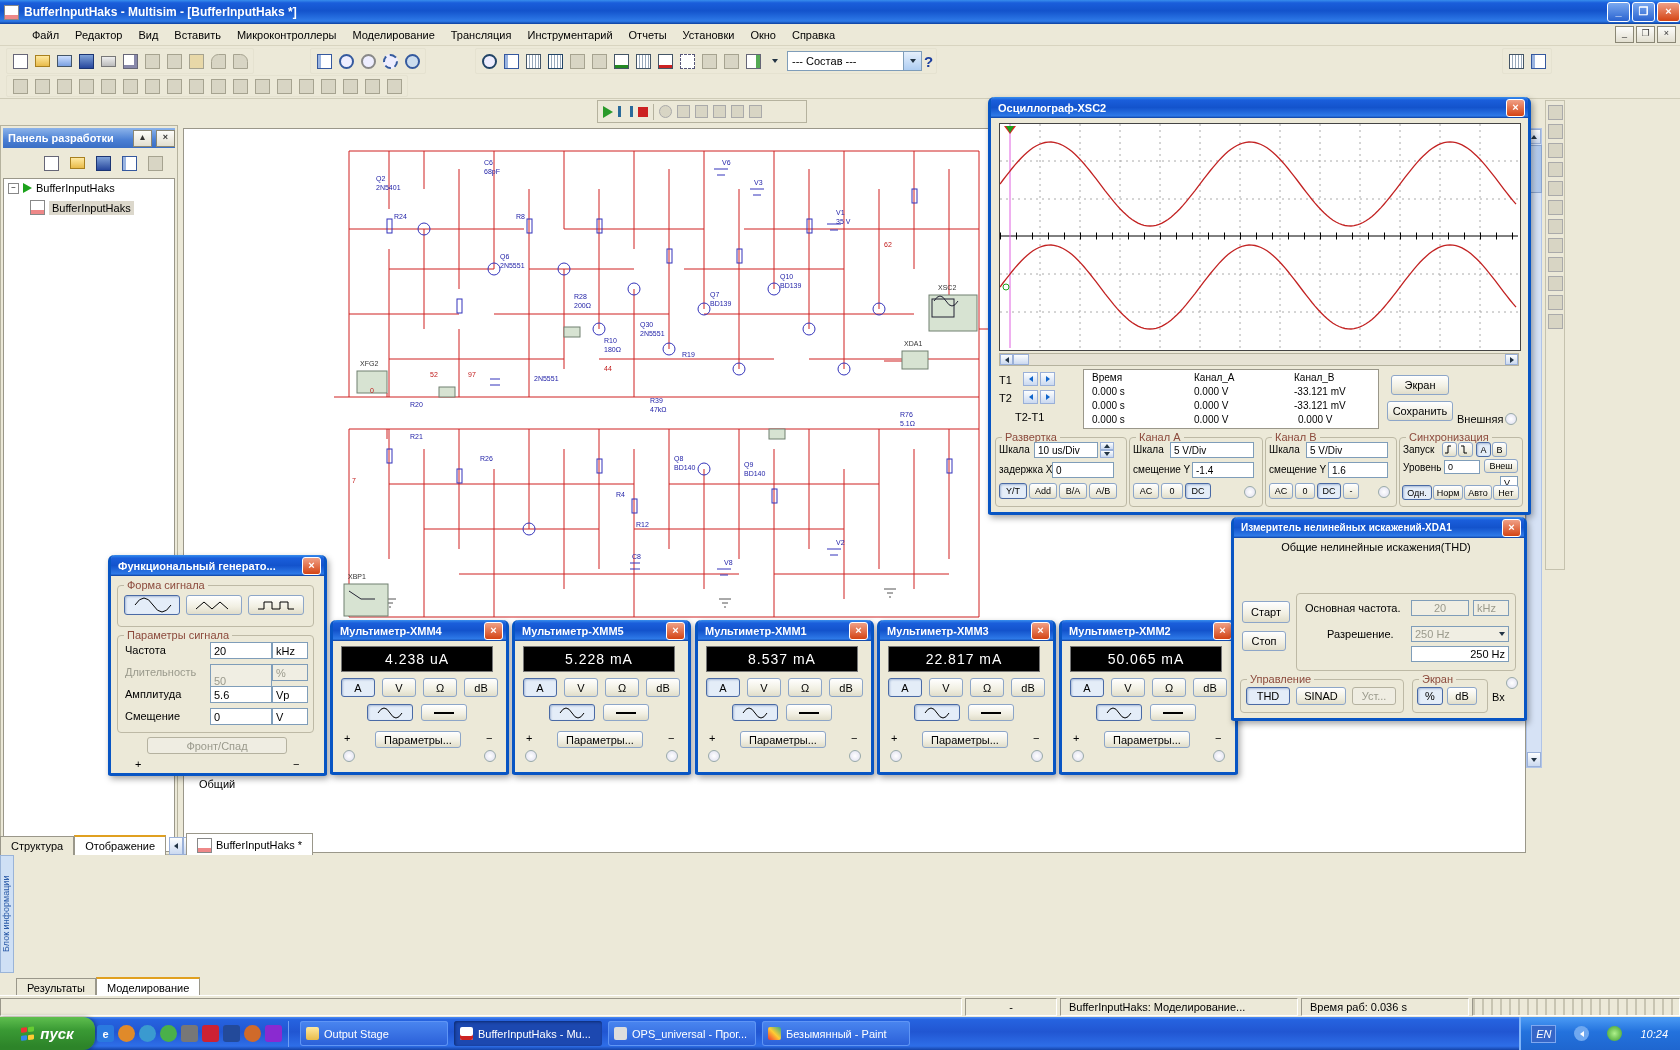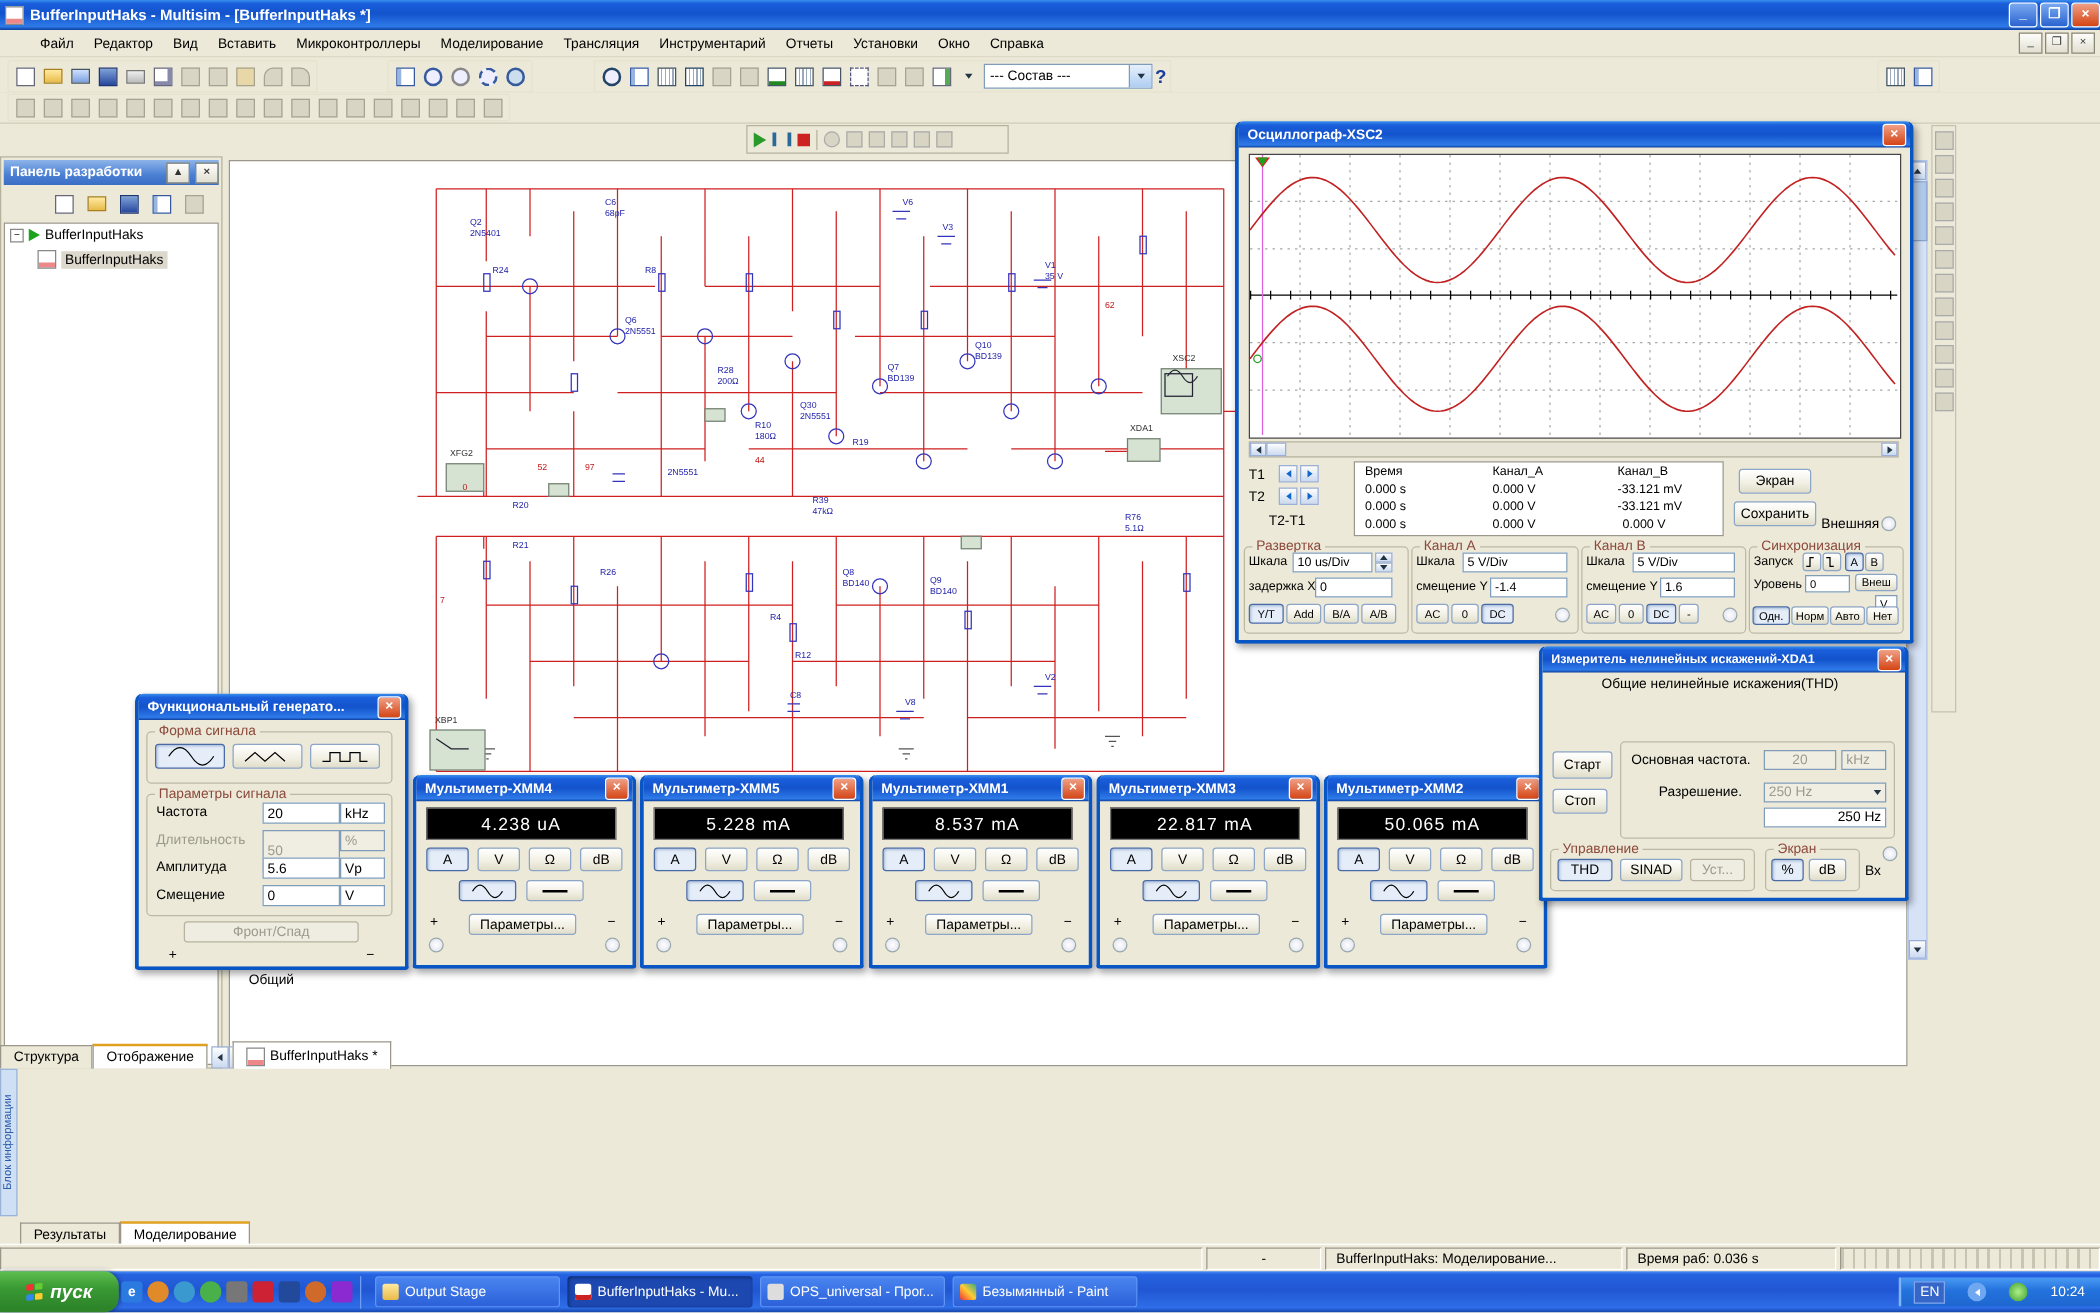--- a/index.html
+++ b/index.html
@@ -117,22 +117,22 @@
     box-shadow:1px 0 4px rgba(0,0,0,.4);}
   .flag{width:14px;height:14px;transform:skewY(-6deg);display:grid;grid-template-columns:6px 6px;grid-gap:1px;}
   .flag div{width:6px;height:5px;border-radius:1px;}
   .qicon{width:17px;height:17px;border-radius:3px;margin:0 2px;display:flex;align-items:center;justify-content:center;
     font-size:11px;font-weight:bold;color:#fff;}
   .taskbtn{height:25px;width:148px;margin:0 3px;border-radius:3px;background:linear-gradient(#4a86f0,#2a5fd8);
     box-shadow:inset 0 0 0 1px #5f95f5;display:flex;align-items:center;gap:5px;padding:0 6px;box-sizing:border-box;font-size:11px;
     white-space:nowrap;overflow:hidden;}
   .taskbtn.active{background:#1c48b0;box-shadow:inset 1px 1px 3px #0c2a70;}
   .tico{width:13px;height:13px;border-radius:2px;flex:0 0 13px;}
-  .tray{margin-left:auto;height:23px;background:linear-gradient(180deg,#4b9bf5,#2372dd 45%,#1f66cf);
-    border-left:2px solid #7fb4f8;display:flex;align-items:center;gap:18px;padding:0 12px 0 10px;}
+  .tray{margin-left:auto;height:33px;background:linear-gradient(180deg,#4b9bf5,#2372dd 45%,#1f66cf);
+    border-left:2px solid #7fb4f8;display:flex;align-items:center;gap:18px;padding:0 12px 0 10px;font-style:italic;}
   .wavebtn svg{display:block;}
   .smalltxt{font-size:10px;}
 </style>
 </head>
 <body>
 
 <div class="abs titlebar">
   <span class="schicon" style="margin-right:5px;"></span>
   <span>BufferInputHaks - Multisim - [BufferInputHaks *]</span>
   <span style="margin-left:auto;display:flex;">

